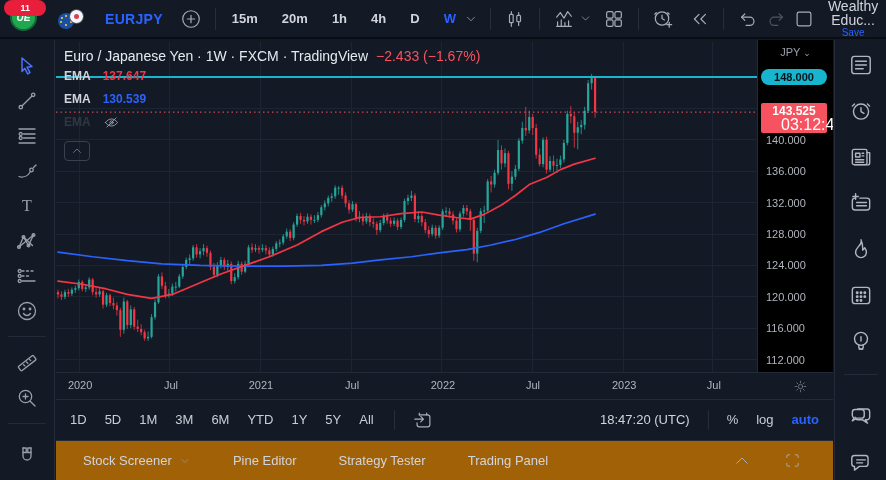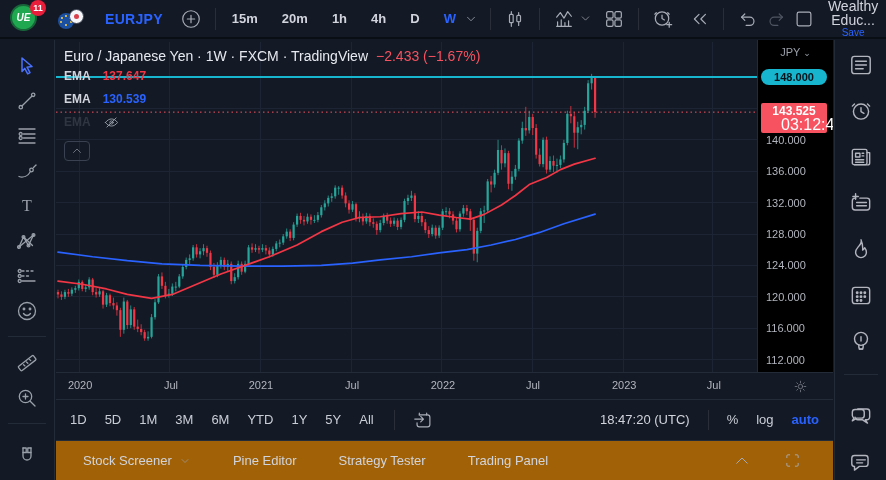--- a/index.html
+++ b/index.html
@@ -12,21 +12,21 @@
   
   .topbar { position:absolute; left:0; top:0; width:886px; height:39px;
     border-bottom:2px solid #090d14; display:flex; align-items:center; padding:0 10px; }
   .tb-sep { width:1px; height:22px; background:#2a2e39; margin:0 10px; flex:none; }
   .logo-wrap { position:relative; width:30px; height:30px; flex:none; margin-right:18px; }
   .logo { width:27px; height:27px; border-radius:50%; background:#1fa84f; border:2px solid #17663a;
     color:#fff; font-size:10px; font-weight:bold; font-style:italic;
     display:flex; align-items:center; justify-content:center; }
   .badge { position:absolute; top:-4px; right:-6px; min-width:16px; height:16px; border-radius:9px;
     background:#e91e3a; color:#fff; font-size:9px; font-weight:bold;
-    display:flex; align-items:center; justify-content:center; padding:0 3px; }
+    display:flex; align-items:center; justify-content:center; padding:0 16px; }
   .flags { position:relative; width:26px; height:20px; flex:none; margin-right:8px; }
   .flag-eu { position:absolute; left:0; bottom:0; width:16px; height:16px; border-radius:50%;
     background:#1b4fa0; }
   .flag-eu i { position:absolute; width:2px; height:2px; background:#ffd34d; border-radius:50%; }
   .flag-jp { position:absolute; right:0; top:0; width:15px; height:15px; border-radius:50%;
     background:#f4f6f9; border:1px solid #3a4150; }
   .flag-jp::after { content:""; position:absolute; left:4px; top:4px; width:5px; height:5px;
     border-radius:50%; background:#d8414d; }
   .symbol-name { color:#2962ff; font-weight:bold; font-size:14px; letter-spacing:.3px; margin-right:14px; cursor:pointer;padding-left:13px; }
   .icon-btn { display:flex; align-items:center; justify-content:center; width:28px; height:28px;

